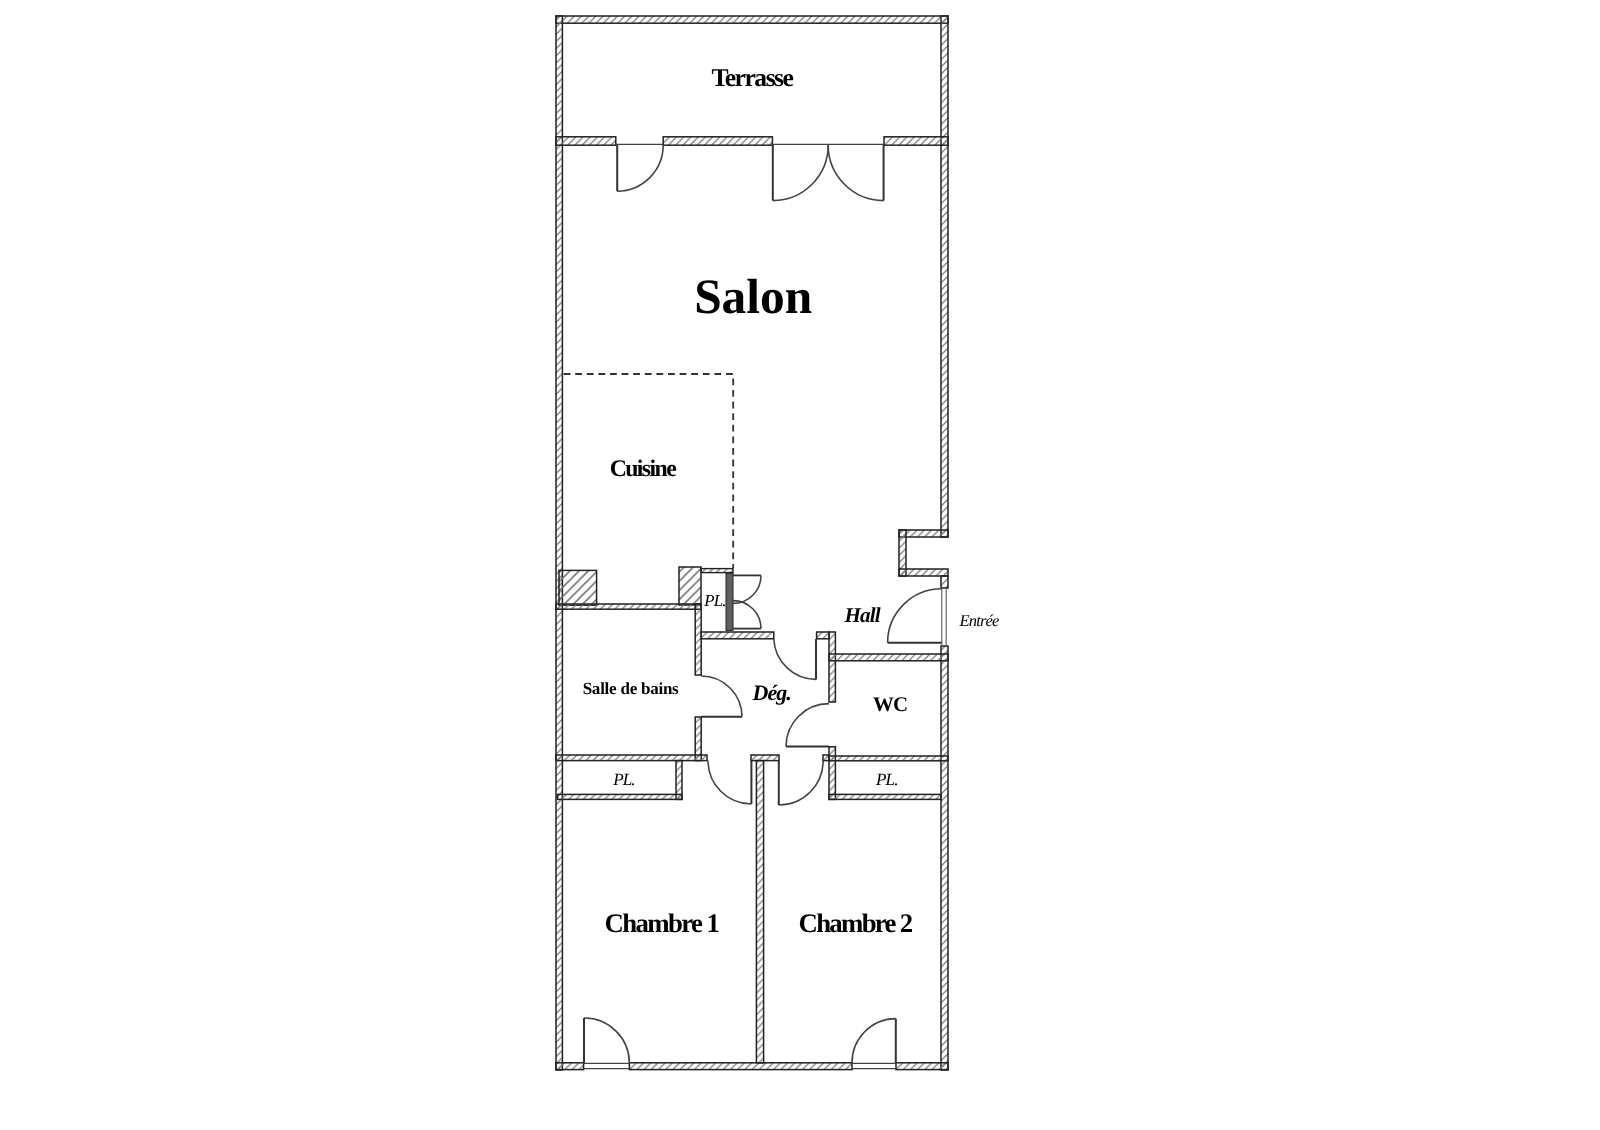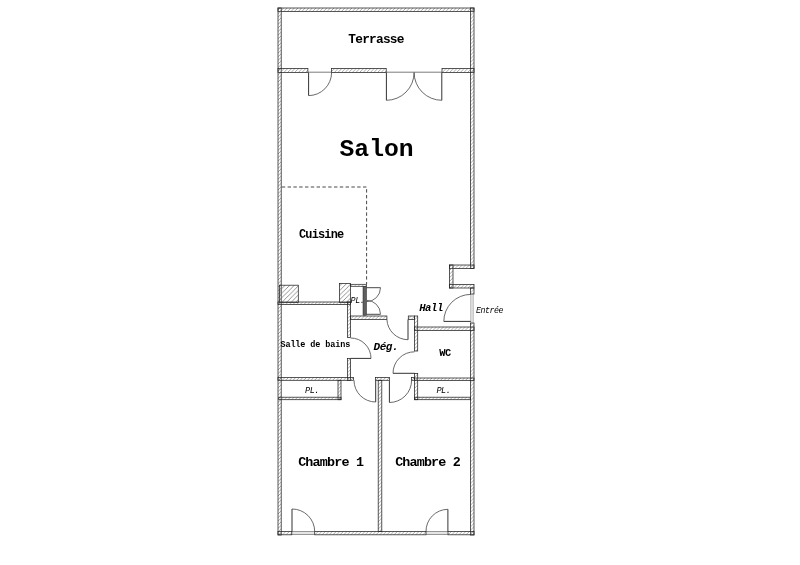--- a/index.html
+++ b/index.html
@@ -1,16 +1,16 @@
 <!DOCTYPE html>
 <html><head>
 <meta charset="utf-8">
 <style>
   html,body{margin:0;padding:0;background:#fff;}
-  #plan{width:680px;height:565px;position:relative;font-family:Liberation Mono, monospace;}
+  #plan{width:680px;height:565px;position:relative;font-family:Liberation Serif, serif;}
   svg{display:block;}
 </style>
 </head>
 <body>
 <div id="plan">
 <svg width="800" height="565" viewBox="0 0 800 565" xmlns="http://www.w3.org/2000/svg">
 <defs>
   <pattern id="h1" patternUnits="userSpaceOnUse" width="3.6" height="3.6">
     <path d="M-0.9,0.9 L0.9,-0.9 M0,3.6 L3.6,0 M2.7,4.5 L4.5,2.7" stroke="#808080" stroke-width="0.7" fill="none"></path>
   </pattern>

